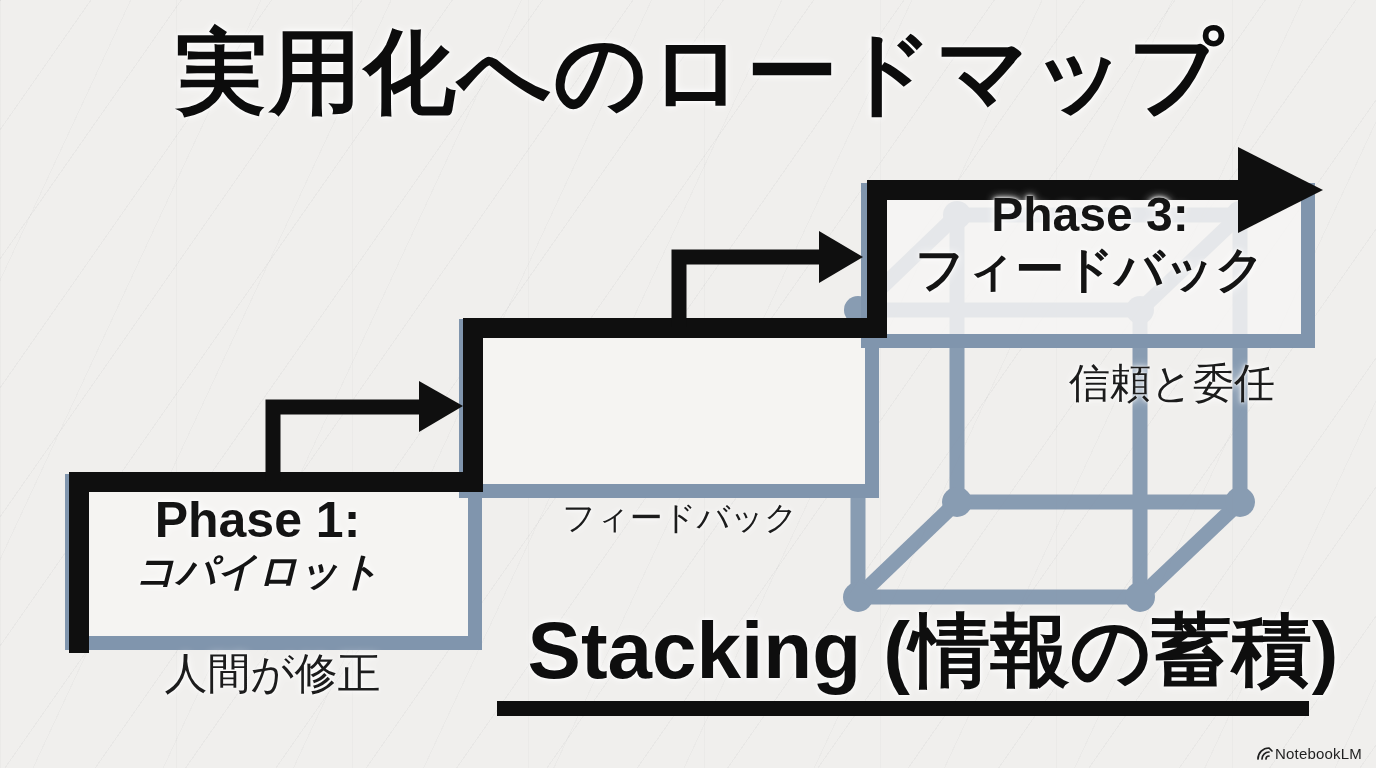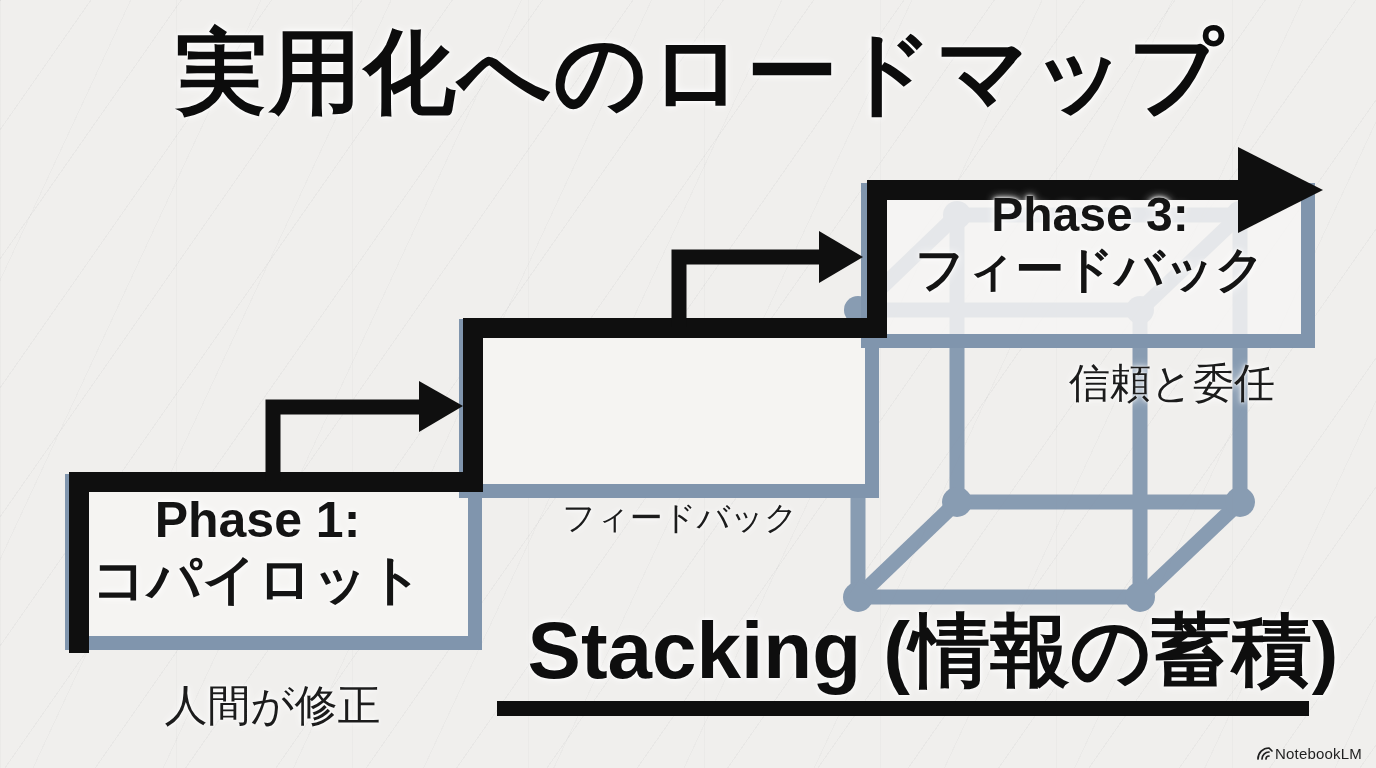--- a/index.html
+++ b/index.html
@@ -25,22 +25,22 @@
     font-size:92px;line-height:1.05;font-weight:900;
     letter-spacing:2px;color:#0c0c0c;
   }
   .phase-label{
     text-align:center;font-weight:800;color:#141414;line-height:1.13;
   }
   .phase-caption{
     text-align:center;font-weight:400;color:#1c1c1c;
   }
   #p1-label{left:70px;top:492px;width:375px;font-size:50px;}
-  #p1-label .name{font-size:54px;}
-  #p1-caption{left:75px;top:645px;width:395px;font-size:43px;margin-top:32px;}
+  #p1-label .name{font-size:40px;font-style:italic;}
+  #p1-caption{left:75px;top:645px;width:395px;font-size:43px;}
   #p2-label{left:478px;top:336px;width:382px;font-size:52px;}
   #p2-label .name{font-size:54px;}
   #p2-caption{left:490px;top:496px;width:380px;font-size:33px;}
   #p3-label{left:880px;top:188px;width:420px;font-size:48px;}
   #p3-label .name{font-size:49px;}
   #p3-caption{left:895px;top:356px;width:380px;font-size:41px;text-align:right;}
   .stacking-heading{
     left:450px;top:598px;width:966px;
     text-align:center;
     font-size:80px;font-weight:800;color:#0e0e0e;

